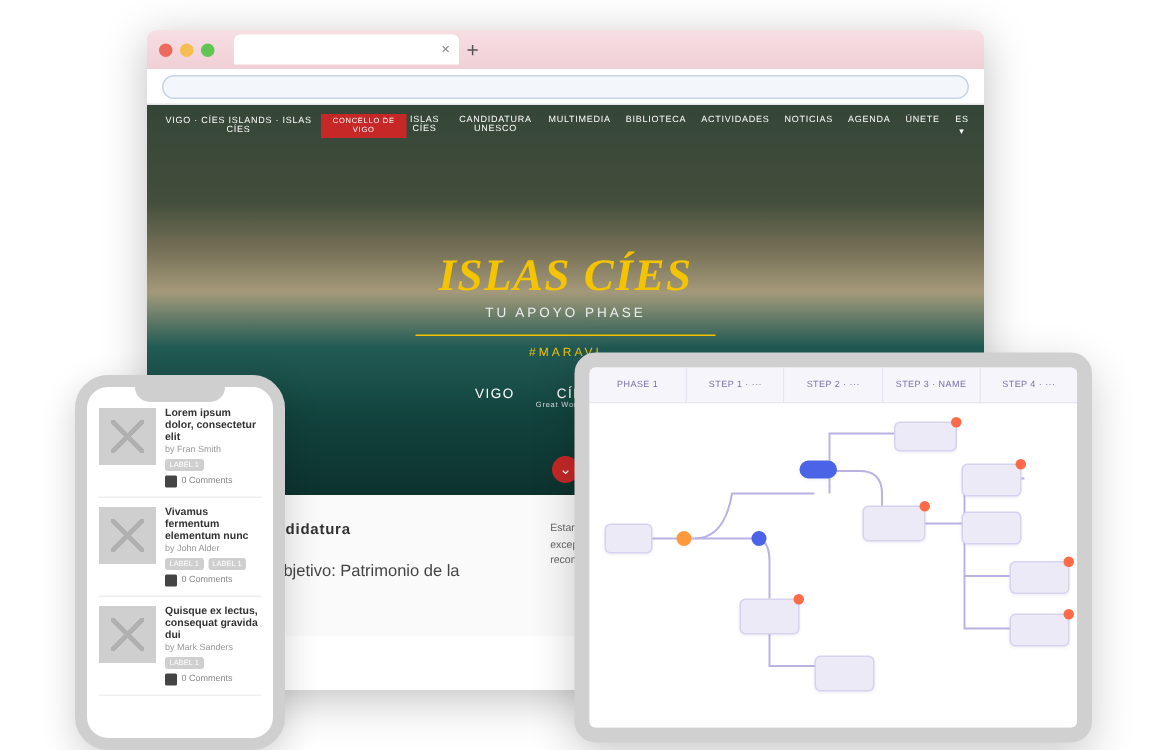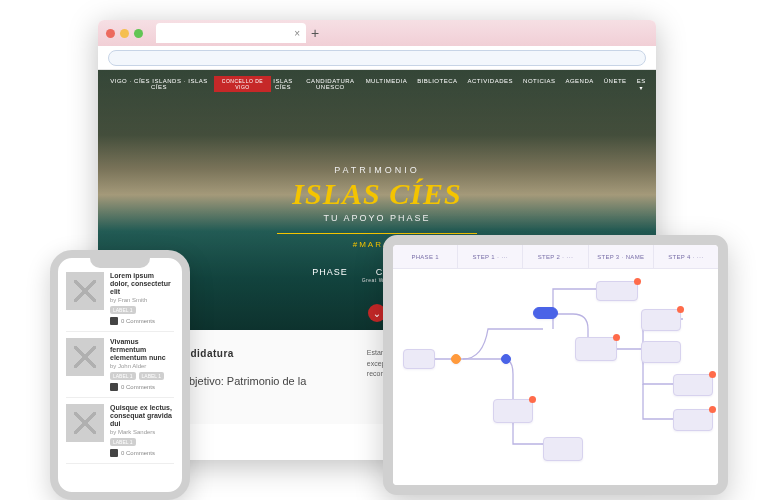--- a/index.html
+++ b/index.html
@@ -170,27 +170,26 @@
           <span>BIBLIOTECA</span>
           <span>ACTIVIDADES</span>
           <span>NOTICIAS</span>
           <span>AGENDA</span>
           <span>ÚNETE</span>
           <span>ES ▾</span>
         </div>
       </div>
 
       <div class="hero-center">
-        <div class="h-pre">PATRIMONIO</div>
         <div class="h-title">ISLAS CÍES</div>
         <div class="h-sub">TU APOYO PHASE</div>
         <div class="h-divider"></div>
         <div class="h-hash">#MARAVI</div>
         <div class="h-logos">
-          <div><span>PHASE</span></div>
+          <div><span>VIGO</span></div>
           <div>
             <span>CÍES ISLA</span>
             <small>Great World Heritage · Obxec</small>
           </div>
         </div>
       </div>
       <div class="scroll-dot">
         <span>⌄</span>
       </div>
     </div>

